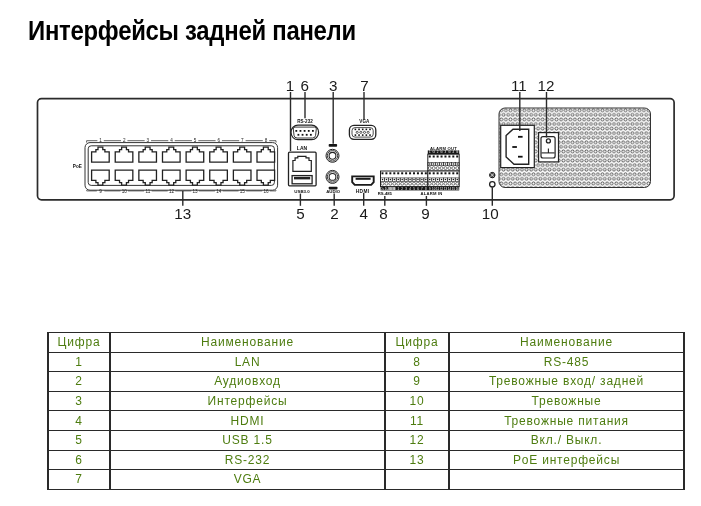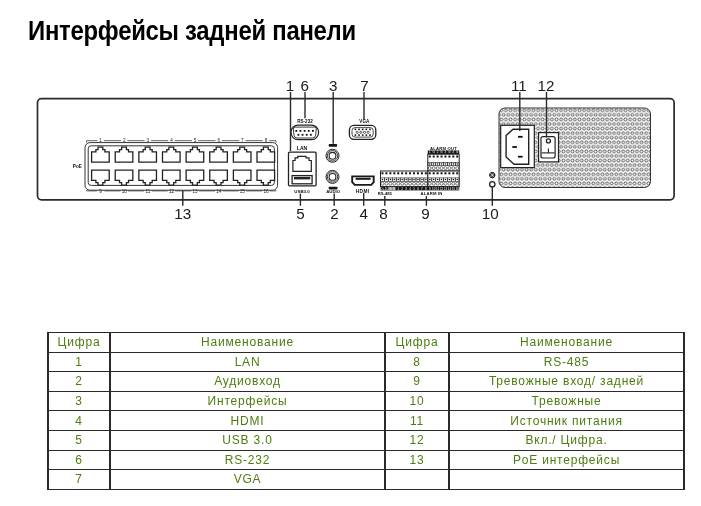--- a/index.html
+++ b/index.html
@@ -456,28 +456,28 @@
           <td class="c1">3</td>
           <td class="c2">Интерфейсы</td>
           <td class="c3">10</td>
           <td class="c4">Тревожные</td>
         </tr>
 
 <tr>
           <td class="c1">4</td>
           <td class="c2">HDMI</td>
           <td class="c3">11</td>
-          <td class="c4">Источник питания</td>
+          <td class="c4">Тревожные питания</td>
         </tr>
 
 <tr>
           <td class="c1">5</td>
-          <td class="c2">USB 3.0</td>
+          <td class="c2">USB 1.5</td>
           <td class="c3">12</td>
-          <td class="c4">Вкл./ Цифра.</td>
+          <td class="c4">Вкл./ Выкл.</td>
         </tr>
 
 <tr>
           <td class="c1">6</td>
           <td class="c2">RS-232</td>
           <td class="c3">13</td>
           <td class="c4">PoE интерфейсы</td>
         </tr>
 
 <tr>

